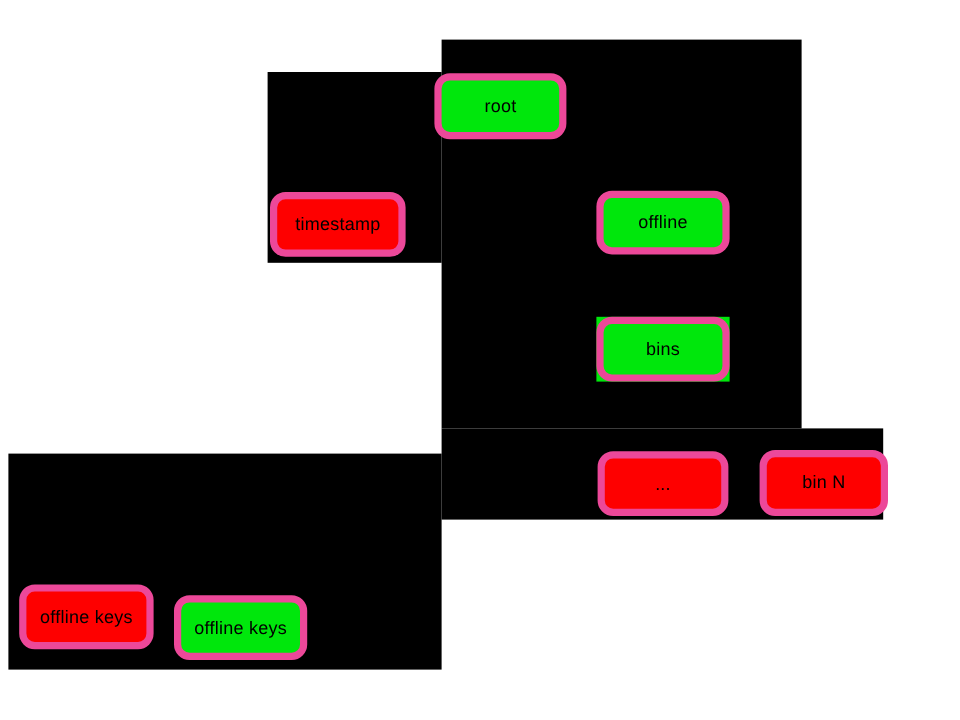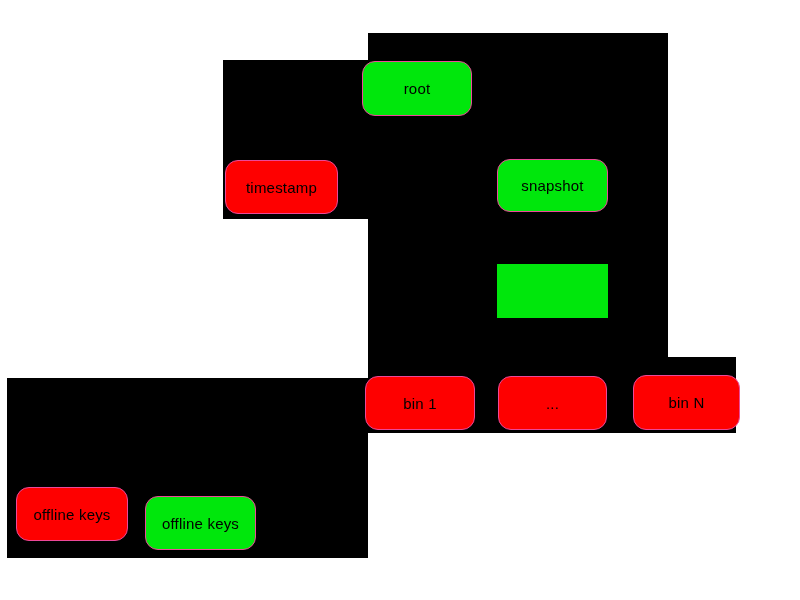--- a/index.html
+++ b/index.html
@@ -21,21 +21,21 @@
   }
   
   #panel-a { left: 368px; top: 33px;  width: 300px; height: 324px; }
   #panel-b { left: 368px; top: 357px; width: 368px; height: 76px;  }
   #panel-c { left: 223px; top: 60px;  width: 145px; height: 159px; }
   #panel-d { left: 7px;   top: 378px; width: 361px; height: 180px; }
 
   .node {
     position: absolute;
     border-radius: 13px;
-    border: 1px solid #ec4899;
+    border: 6px solid #ec4899;
     display: flex;
     align-items: center;
     justify-content: center;
     font-size: 15px;
     color: #000000;
     box-sizing: border-box;
     letter-spacing: 0.2px;
   }
   .node-underlay {
     position: absolute;
@@ -69,27 +69,27 @@
   <div class="node" id="node-root" style="background: rgb(0, 231, 12);">
     <span>root</span>
   </div>
 
   <div class="node" id="node-timestamp" style="background: rgb(254, 0, 0);">
     <span>timestamp</span>
   </div>
 
 
   <div class="node" id="node-targets" style="background: rgb(0, 231, 12);">
-    <span>snapshot</span>
+    <span>offline</span>
   </div>
 
+  <div class="node" id="node-bins" style="background: rgb(0, 231, 12);">
+    <span>bins</span>
+  </div>
 
-  <div class="node" id="node-bin-1" style="background: rgb(254, 0, 0);">
-    <span>bin 1</span>
-  </div>
 
   <div class="node" id="node-bin-dots" style="background: rgb(254, 0, 0);">
     <span>...</span>
   </div>
 
   <div class="node" id="node-bin-n" style="background: rgb(254, 0, 0);">
     <span>bin N</span>
   </div>
 
   <div class="node" id="node-online-keys" style="background: rgb(254, 0, 0);">

